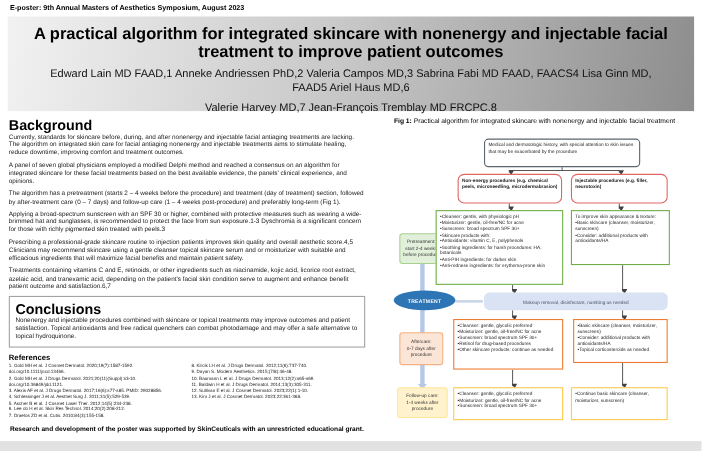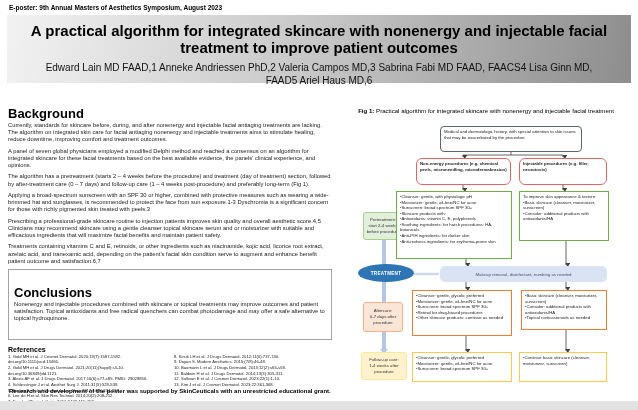--- a/index.html
+++ b/index.html
@@ -3,33 +3,33 @@
 <meta charset="utf-8">
 <style>
   html,body { margin:0; padding:0; background:#ffffff; }
   .poster {
     position:relative; width:638px; height:410px; background:#ffffff;
     font-family:"Liberation Sans", sans-serif; color:#1a1a1a; overflow:hidden;
   }
   .eposter-line { position:absolute; left:9px; top:4px; font-size:6.5px; font-weight:bold; color:#000; }
 
   .header {
-    position:absolute; left:7px; top:15px; width:624px; height:68px;
+    position:absolute; left:7px; top:15px; width:624px; height:86px;
     background:linear-gradient(100deg,#f2f2f2 0%,#c6c6c6 50%,#8d8d8d 100%);
     text-align:center; box-sizing:border-box;
   }
   .title { margin:7px 16px 0; font-size:15px; font-weight:bold; line-height:1.16; color:#000; }
   .authors { margin-top:4px; font-size:10px; line-height:1.35; padding:0 22px; color:#111; }
   .affiliations { margin-top:5px; font-size:5.3px; line-height:1.45; padding:0 34px; color:#ffffff; }
 
   .left-col { position:absolute; left:8px; top:106px; width:324px; }
   .sec-heading { font-size:13px; font-weight:bold; margin:0 0 1px 0; color:#000; }
   .sec-body, .results-p { font-size:5.8px; line-height:1.25; margin:0 0 4px 0; }
   .sec { margin-bottom:4px; }
-  .conclusions-box { border:1px solid #a3a3a3; padding:15px 5px; margin:2px 0 6px 0; }
+  .conclusions-box { border:1px solid #a3a3a3; padding:3px 5px; margin:2px 0 6px 0; }
   .conclusions-box .sec-body { margin-bottom:1px; }
 
   .refs-heading { font-size:7px; font-weight:bold; margin:0 0 1px 0; color:#000; }
   .refs-cols { display:flex; gap:8px; }
   .refs-col { width:50%; }
   .ref-item { font-size:4.2px; line-height:1.35; color:#222; }
 
   .funding { position:absolute; left:9px; top:388px; width:620px; font-size:6px; font-weight:bold; color:#000; }
   .bottom-strip { position:absolute; left:0; bottom:0; width:638px; height:9px; background:#e2e2e2; }
 
@@ -70,20 +70,21 @@
 </head>
 <body>
 
 <div class="poster">
 
   <div class="eposter-line">E-poster: 9th Annual Masters of Aesthetics Symposium, August 2023</div>
 
   <div class="header">
     <div class="title">A practical algorithm for integrated skincare with nonenergy and injectable facial treatment to improve patient outcomes</div>
     <div class="authors">Edward Lain MD FAAD,1 Anneke Andriessen PhD,2 Valeria Campos MD,3 Sabrina Fabi MD FAAD, FAACS4 Lisa Ginn MD, FAAD5 Ariel Haus MD,6</div>
+    <div class="authors">Valerie Harvey MD,7 Jean-François Tremblay MD FRCPC.8</div>
     <div class="affiliations">1. Sanova Dermatology, Executive Director &amp; Principal Investigator, Austin Institute for Clinical Research, Austin, TX, USA. 2. Radboud UMC Nijmegen, Andriessen Consultants, Malden, NL. 3. Dermatology, University of Jundiaí, São Paulo, Brazil. 4. Dermatology, University of California, San Diego, CA, USA. 5. Bethesda, Maryland, USA. 6. London, UK. 7. Newport News, Virginia, USA. 8. Montreal, Quebec, Canada.</div>
   </div>
 
   <div class="left-col">
     <div class="sec">
       <div class="sec-heading">Background</div>
       <div class="sec-body">Currently, standards for skincare before, during, and after nonenergy and injectable facial antiaging treatments are lacking. The algorithm on integrated skin care for facial antiaging nonenergy and injectable treatments aims to stimulate healing, reduce downtime, improving comfort and treatment outcomes.</div>
     </div>
     <div class="sec">
       <div class="sec-body">A panel of seven global physicians employed a modified Delphi method and reached a consensus on an algorithm for integrated skincare for these facial treatments based on the best available evidence, the panels' clinical experience, and opinions.</div>

